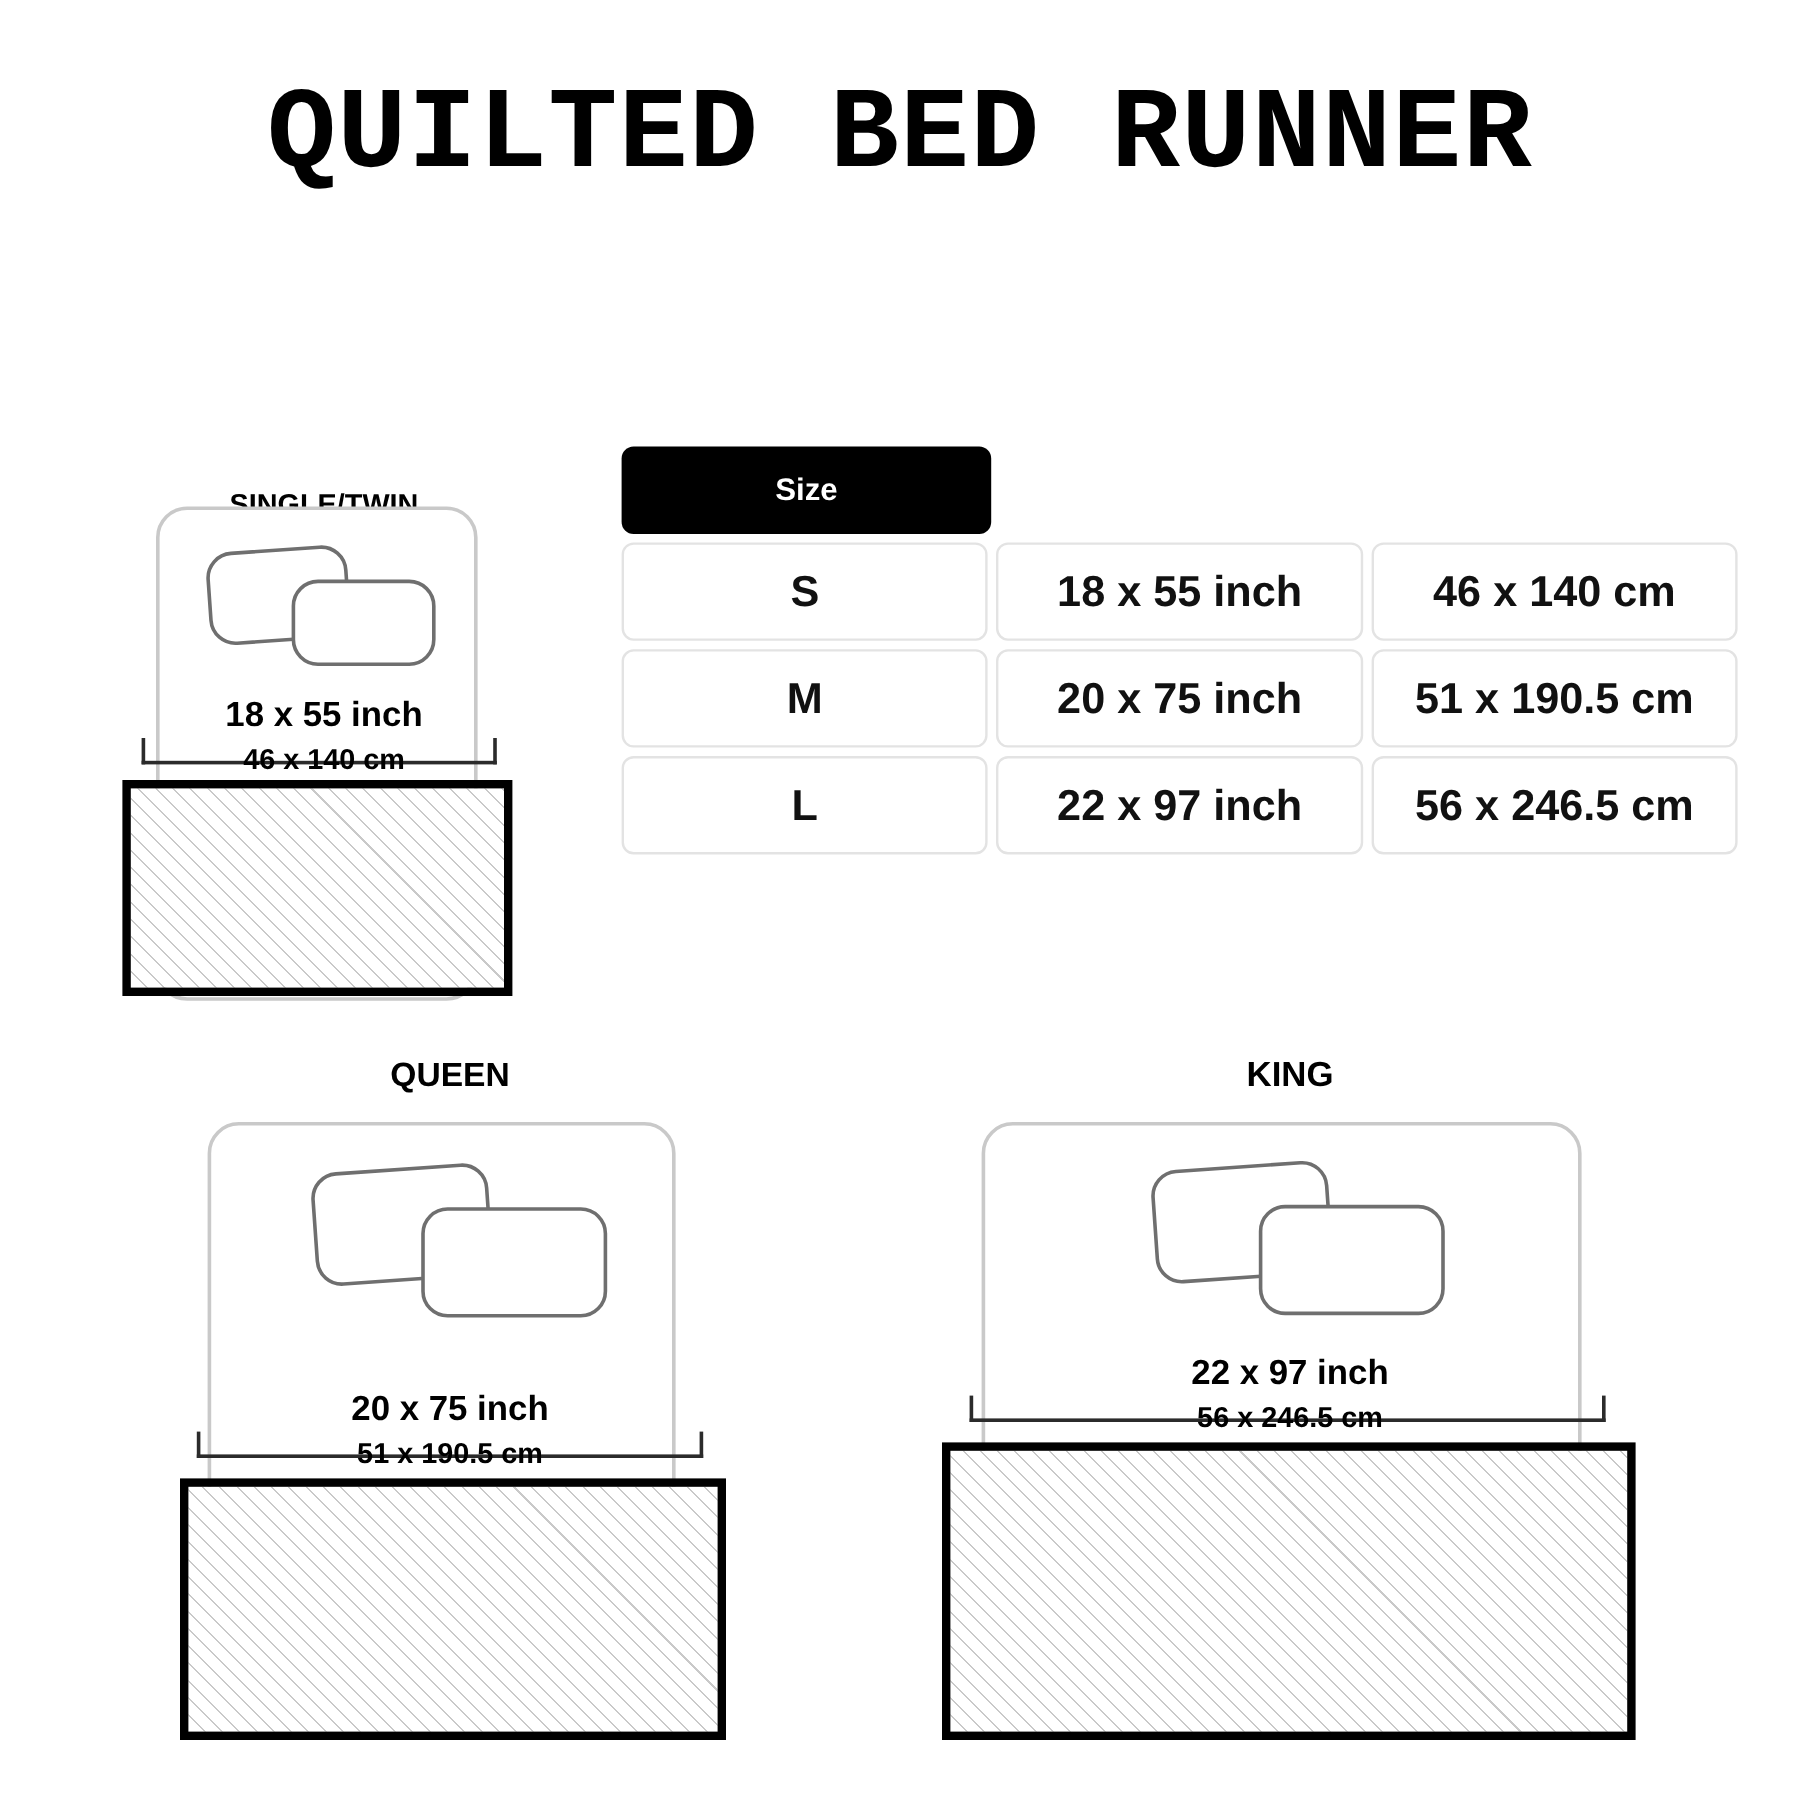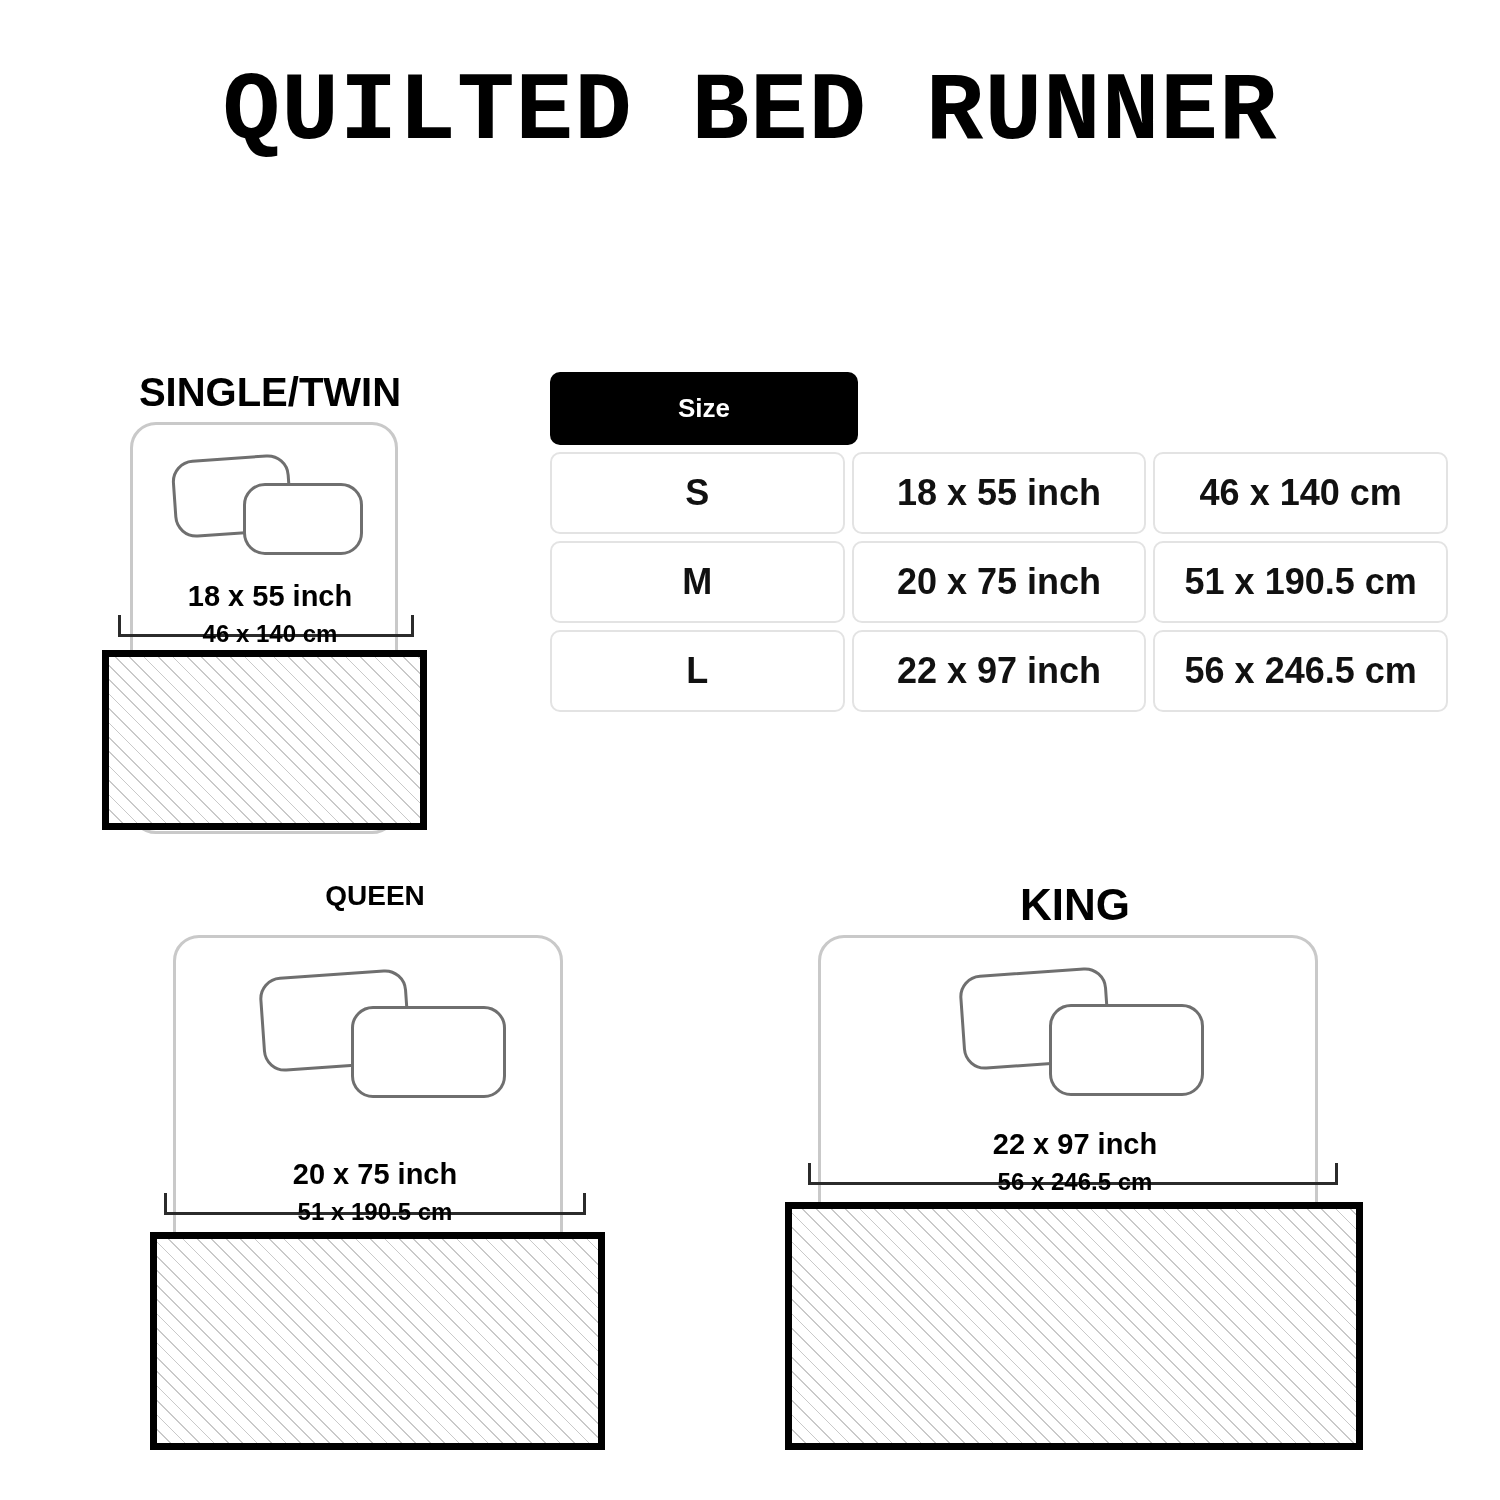--- a/index.html
+++ b/index.html
@@ -44,21 +44,21 @@
     gap: 7px;
     margin-bottom: 7px;
   }
   .t-cell {
     box-sizing: border-box;
     display: flex;
     align-items: center;
     justify-content: center;
     text-align: center;
   }
-  .t-cell.size { width: 308px; margin-left: 32px; }
+  .t-cell.size { width: 308px; }
   .t-cell.inch { width: 308px; }
   .t-cell.cm   { width: 308px; }
 
   .head .t-cell {
     background: #000000;
     color: #ffffff;
     height: 73px;
     border-radius: 10px;
     font-size: 26px;
     font-weight: bold;
@@ -121,21 +121,21 @@
   .bracket {
     position: absolute;
     border: 3px solid #2b2b2b;
     border-top: none;
     box-sizing: border-box;
     z-index: 3;
   }
 
   
   #panel-single { left: 75px; top: 370px; width: 390px; }
-  #panel-single .panel-title { font-size: 40px; }
+  #panel-single .panel-title { font-size: 24px; margin-top: 37px; }
   #bed-single { left: 55px; top: 52px; width: 268px; height: 412px; }
   #bed-single .p1 { left: 40px;  top: 32px; width: 118px; height: 78px; transform: rotate(-4deg); }
   #bed-single .p2 { left: 110px; top: 58px; width: 120px; height: 72px; }
   #dim-inch-single { left: 40px;  top: 210px; width: 310px; font-size: 29px; }
   #dim-cm-single   { left: 40px;  top: 250px; width: 310px; font-size: 24px; }
   #bracket-single  { left: 43px;  top: 245px; width: 296px; height: 22px; }
   #runner-single   { left: 27px;  top: 280px; width: 325px; height: 180px; }
 
   
   #panel-queen { left: 140px; top: 880px; width: 470px; }
@@ -143,21 +143,21 @@
   #bed-queen { left: 33px; top: 55px; width: 390px; height: 430px; }
   #bed-queen .p1 { left: 85px;  top: 35px; width: 148px; height: 95px; transform: rotate(-4deg); }
   #bed-queen .p2 { left: 175px; top: 68px; width: 155px; height: 92px; }
   #dim-inch-queen { left: 15px; top: 278px; width: 440px; font-size: 29px; }
   #dim-cm-queen   { left: 15px; top: 318px; width: 440px; font-size: 24px; }
   #bracket-queen  { left: 24px; top: 313px; width: 422px; height: 22px; }
   #runner-queen   { left: 10px; top: 352px; width: 455px; height: 218px; }
 
   
   #panel-king { left: 790px; top: 880px; width: 570px; }
-  #panel-king .panel-title { font-size: 44px; }
+  #panel-king .panel-title { font-size: 29px; }
   #bed-king { left: 28px; top: 55px; width: 500px; height: 430px; }
   #bed-king .p1 { left: 140px; top: 33px; width: 148px; height: 95px; transform: rotate(-4deg); }
   #bed-king .p2 { left: 228px; top: 66px; width: 155px; height: 92px; }
   #dim-inch-king { left: 10px; top: 248px; width: 550px; font-size: 29px; }
   #dim-cm-king   { left: 10px; top: 288px; width: 550px; font-size: 24px; }
   #bracket-king  { left: 18px; top: 283px; width: 530px; height: 22px; }
   #runner-king   { left: -5px; top: 322px; width: 578px; height: 248px; }
 </style>
 </head>
 <body>

